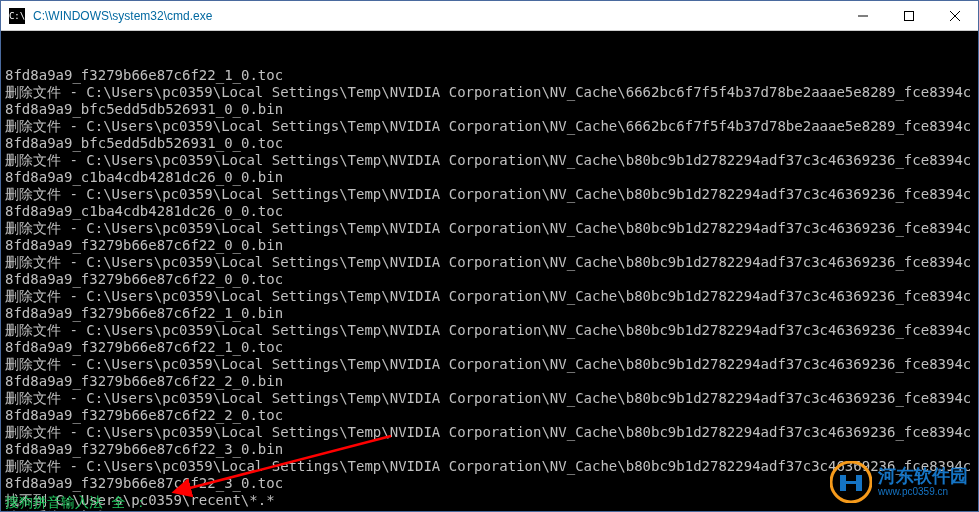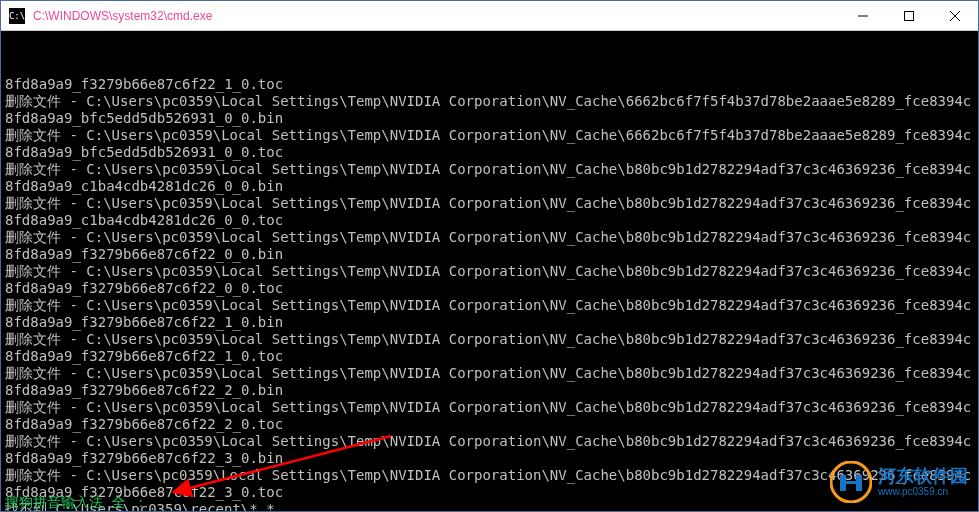--- a/index.html
+++ b/index.html
@@ -34,21 +34,21 @@
       margin-right: 8px;
       display: flex;
       align-items: center;
       justify-content: center;
       color: #fff;
       font-size: 9px;
       font-family: monospace;
     }
     .title-text {
       font-size: 12px;
-      color: #ec4899;
+      color: #0369a1;
       flex: 1;
     }
     .title-controls {
       display: flex;
       height: 100%;
     }
     .title-btn {
       width: 46px;
       height: 100%;
       display: flex;
@@ -57,21 +57,21 @@
       color: #000;
     }
     .title-btn svg { width: 10px; height: 10px; }
     .console {
       flex: 1;
       background: #000;
       color: #c0c0c0;
       font-family: "NSimSun", "SimSun", Consolas, monospace;
       font-size: 14px;
       line-height: 17px;
-      padding: 11px 4px;
+      padding: 2px 4px;
       white-space: pre-wrap;
       word-break: break-all;
       overflow: hidden;
       position: relative;
     }
     .console-line {
       display: block;
     }
     @keyframes blink { 50% { opacity: 0; } }
     .arrow-annotation {

